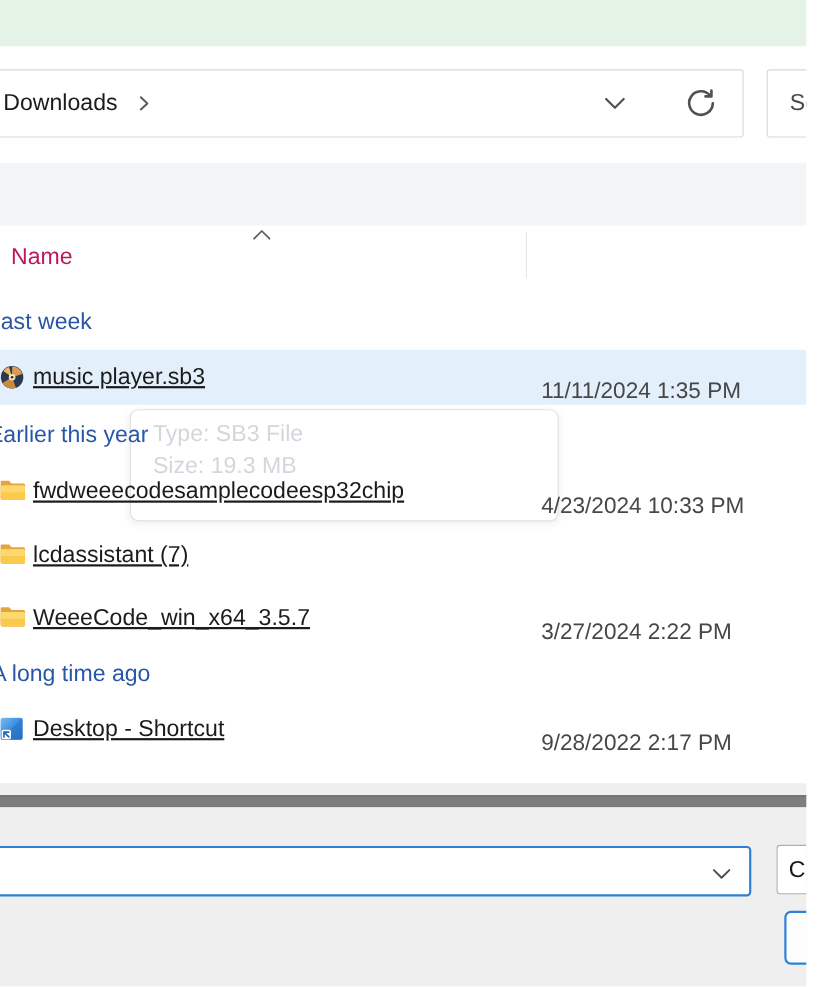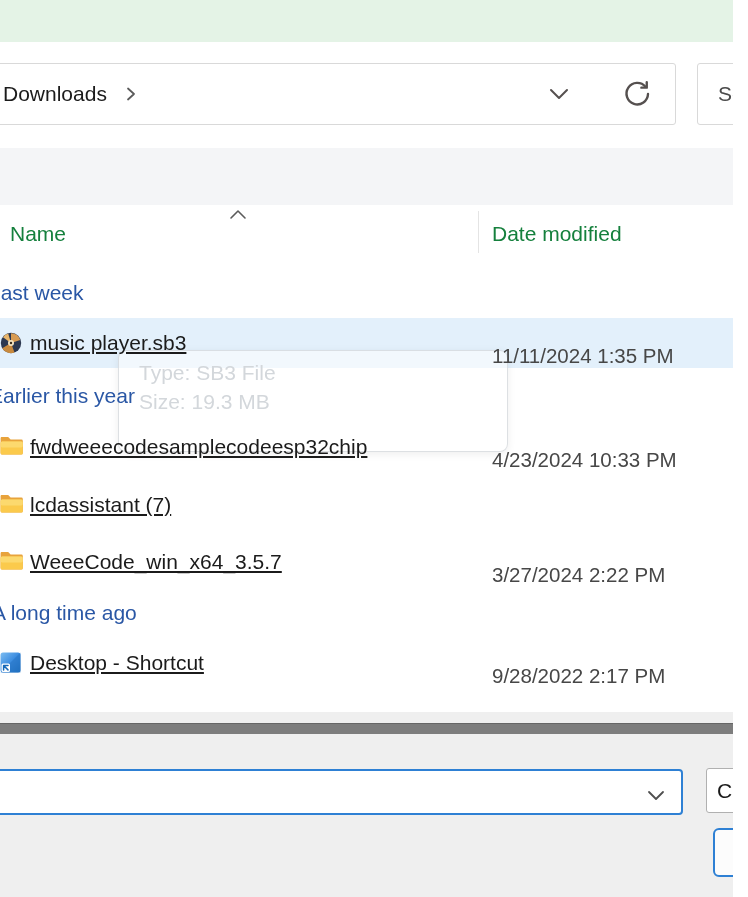--- a/index.html
+++ b/index.html
@@ -30,21 +30,21 @@
     left:697px; top:63px; width:84px; height:62px;
     background:#fff; border:1px solid #d9d9d9; border-radius:3px;
     box-sizing:border-box; display:flex; align-items:center;
   }
   .search-text{margin-left:20px; font-size:21px; color:#4a4a4a; white-space:nowrap;}
 
   
   .toolbar-band{left:0; top:148px; width:748px; height:57px; background:#f4f5f7;}
 
   
-  .col-head{top:222px; font-size:21px; color:#15803d; white-space:nowrap;}
+  .col-head{top:222px; font-size:21px; color:#be185d; white-space:nowrap;}
   .col-head.name{left:10px;}
   .col-head.date{left:492px;}
   .sort-caret{left:229px; top:206px;}
   .col-divider{left:478px; top:211px; width:1px; height:42px; background:#e4e4e4;}
 
   
   .group-label{font-size:21px; color:#2a57a5; white-space:nowrap;}
   .selection-band{left:0; top:318px; width:748px; height:50px; background:#e3f0fb;}
   .file-row{left:0; width:748px; height:50px;}
   .file-row .icon{position:absolute; left:0; top:14px; width:22px; height:22px;}
@@ -52,21 +52,21 @@
     position:absolute; left:30px; top:0; height:50px; line-height:50px;
     font-size:21px; color:#1b1b1b; white-space:nowrap;text-decoration:underline;
   }
   .file-row .fdate{
     position:absolute; left:492px; top:13px; height:50px; line-height:50px;
     font-size:20.5px; color:#474747; white-space:nowrap;
   }
 
   
   .tooltip{
-    left:118px; top:350px; width:390px; height:102px;
+    left:118px; top:372px; width:390px; height:102px;
     background:rgba(255,255,255,0.55);
     border:1px solid rgba(203,207,212,0.65);
     border-radius:8px;
     box-shadow:0 2px 8px rgba(0,0,0,0.07);
     box-sizing:border-box; padding:7px 0 0 20px;
     color:#d3d7db; font-size:21px; line-height:29px; white-space:nowrap;
     overflow:visible;
   }
 
   
@@ -132,21 +132,20 @@
   </div>
 
   <div class="abs toolbar-band"></div>
 
   <div class="abs sort-caret">
     <svg width="18" height="11" viewBox="0 0 18 11">
         <path d="M2 9 L9 2 L16 9" fill="none" stroke="#5b5b5b" stroke-width="1.6" stroke-linecap="round" stroke-linejoin="round"></path>
       </svg>
   </div>
   <div class="abs col-head name">Name</div>
-  <div class="abs col-head date">Date modified</div>
   <div class="abs col-divider"></div>
 
   <div class="abs group-label" style="left:-11px; top:281px;">Last week</div>
 
   <div class="abs selection-band"></div>
 
   <div class="abs tooltip">
     <div>Type: SB3 File</div>
     <div>Size: 19.3 MB</div>
   </div>

